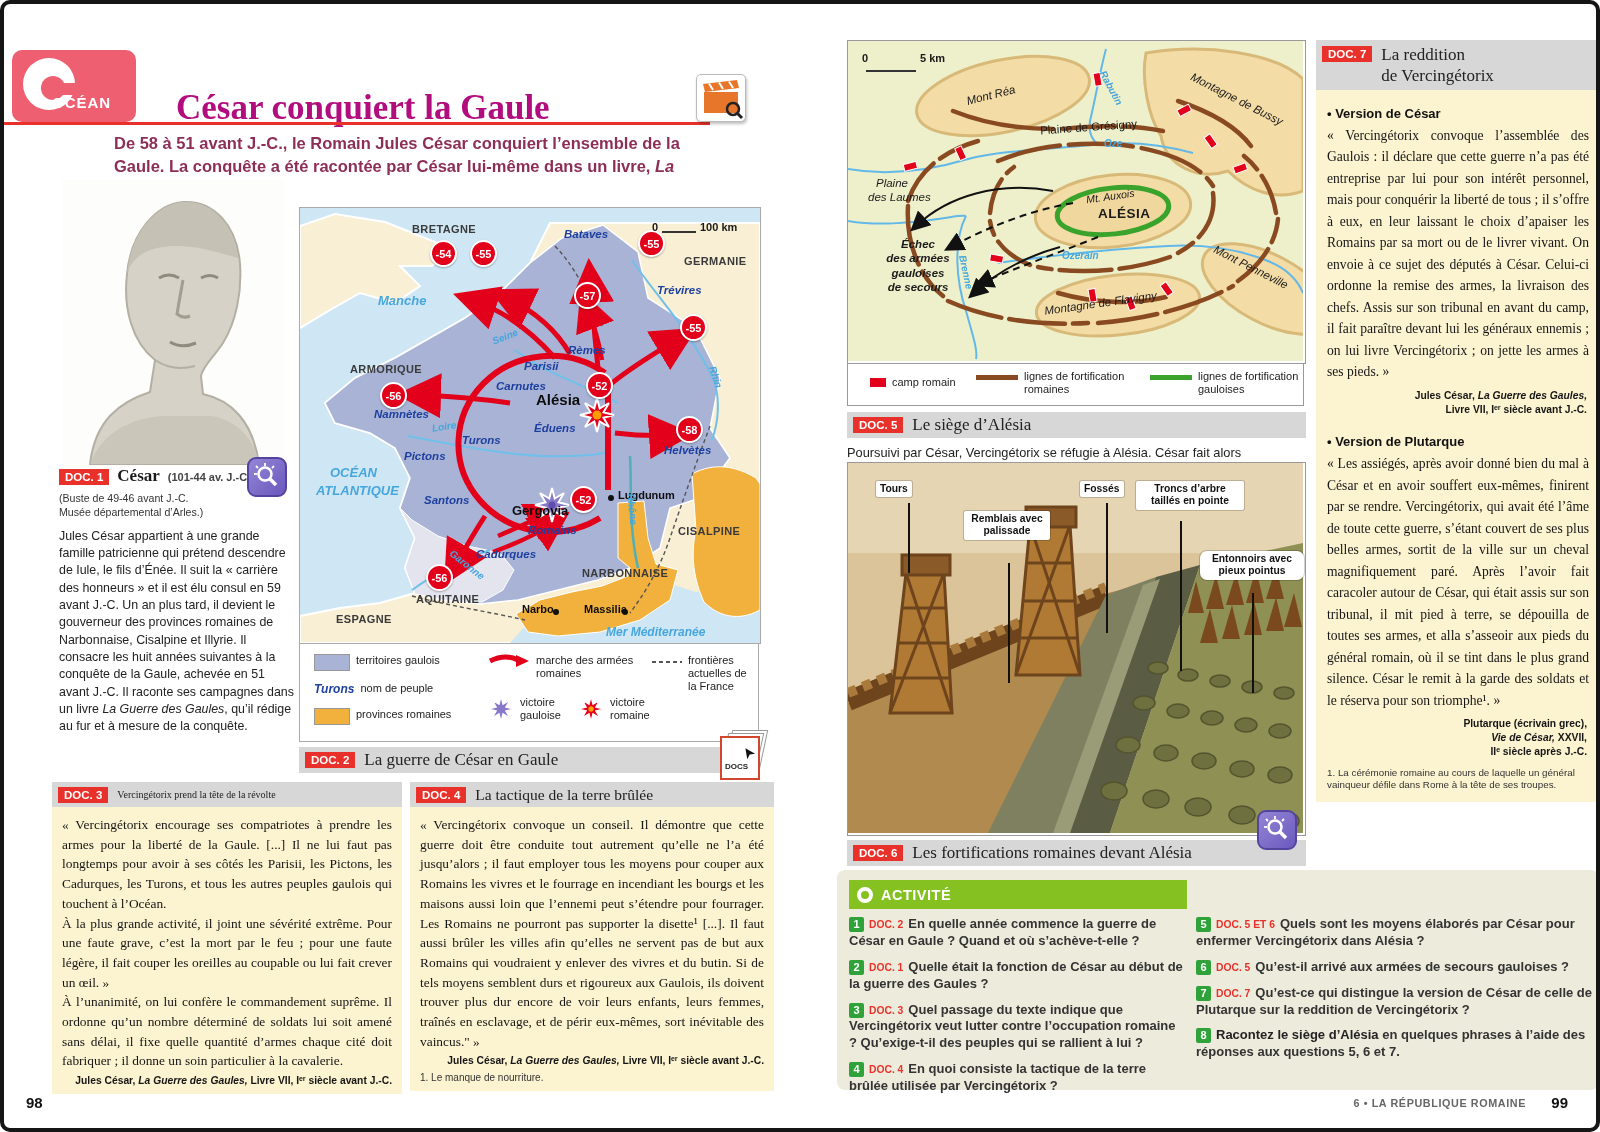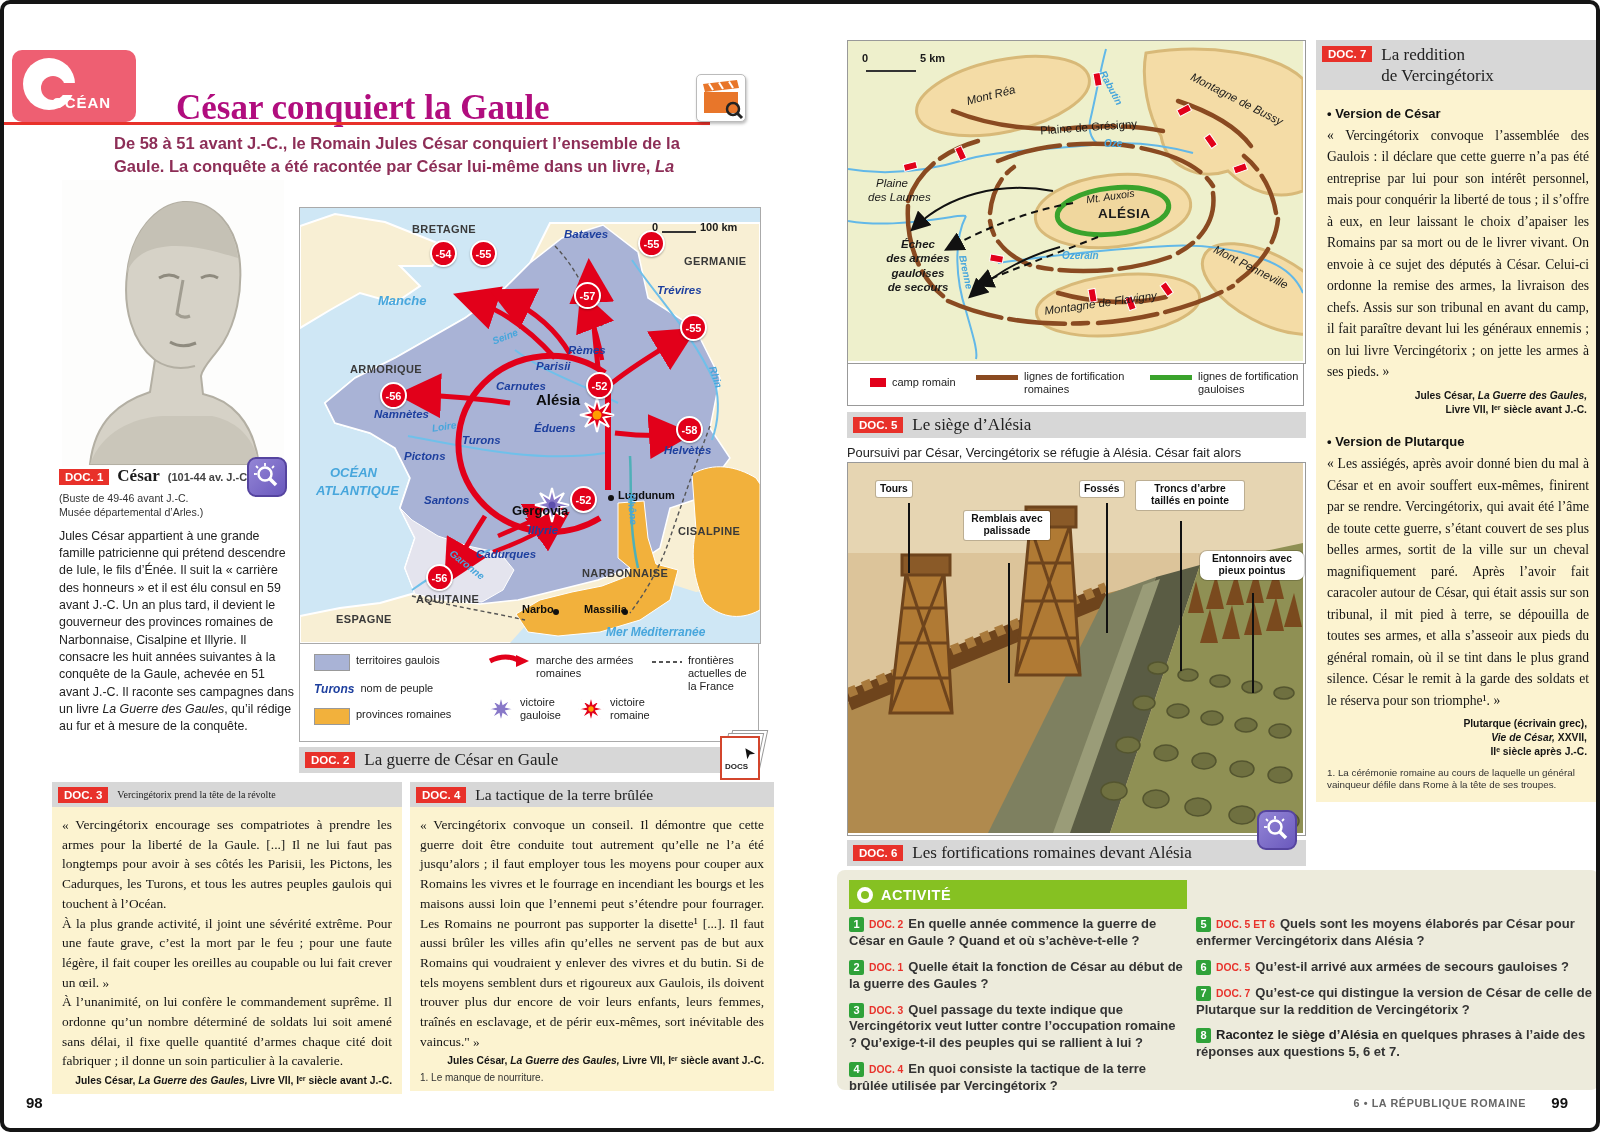--- a/index.html
+++ b/index.html
@@ -172,28 +172,28 @@
       <span class="maplabel region" style="left:282px;top:360px;">NARBONNAISE</span>
       <span class="maplabel region" style="left:116px;top:386px;">AQUITAINE</span>
       <span class="maplabel region" style="left:36px;top:406px;">ESPAGNE</span>
       <span class="maplabel sea" style="left:78px;top:86px;font-size:13px;">Manche</span>
       <span class="maplabel sea" style="left:30px;top:258px;font-size:13px;">OCÉAN</span>
       <span class="maplabel sea" style="left:16px;top:276px;font-size:13px;">ATLANTIQUE</span>
       <span class="maplabel sea" style="left:306px;top:418px;font-size:12px;">Mer Méditerranée</span>
       <span class="maplabel people" style="left:264px;top:20px;">Bataves</span>
       <span class="maplabel people" style="left:341px;top:76px;margin-left:16px;">Trévires</span>
       <span class="maplabel people" style="left:268px;top:136px;">Rèmes</span>
-      <span class="maplabel people" style="left:236px;top:152px;">Parisii</span>
+      <span class="maplabel people" style="left:224px;top:152px;">Parisii</span>
       <span class="maplabel people" style="left:196px;top:172px;">Carnutes</span>
       <span class="maplabel people" style="left:234px;top:214px;">Éduens</span>
       <span class="maplabel people" style="left:74px;top:200px;">Namnètes</span>
       <span class="maplabel people" style="left:162px;top:226px;">Turons</span>
       <span class="maplabel people" style="left:104px;top:242px;">Pictons</span>
       <span class="maplabel people" style="left:124px;top:286px;">Santons</span>
-      <span class="maplabel people" style="left:228px;top:316px;">Illyrie</span>
+      <span class="maplabel people" style="left:228px;top:316px;">Romains</span>
       <span class="maplabel people" style="left:176px;top:340px;">Cadurques</span>
       <span class="maplabel people" style="left:364px;top:236px;">Helvètes</span>
       <span class="maplabel city" style="left:236px;top:184px;font-size:15px;">Alésia</span>
       <span class="maplabel city" style="left:212px;top:296px;font-size:13px;">Gergovia</span>
       <span class="maplabel city" style="left:318px;top:282px;font-size:11px;">Lugdunum</span>
       <span class="maplabel city" style="left:222px;top:396px;font-size:11px;">Narbo</span>
       <span class="maplabel city" style="left:284px;top:396px;font-size:11px;">Massilia</span>
       <span class="maplabel river" style="left:192px;top:124px;transform:rotate(-22deg);">Seine</span>
       <span class="maplabel river" style="left:132px;top:214px;transform:rotate(-8deg);">Loire</span>
       <span class="maplabel river" style="left:146px;top:352px;transform:rotate(38deg);">Garonne</span>

